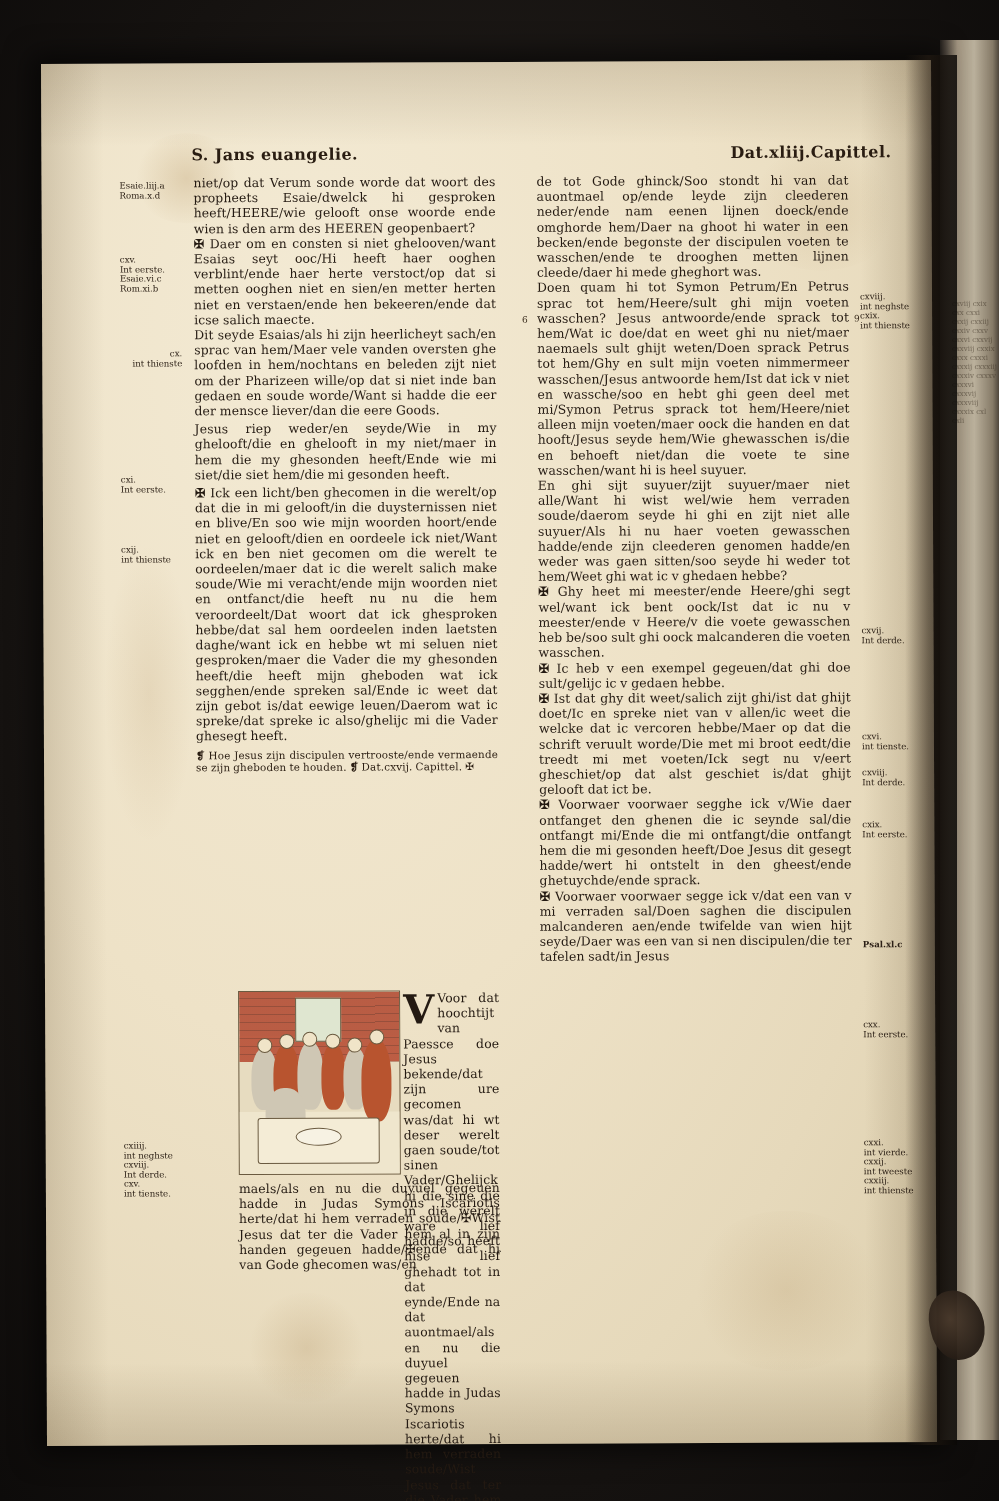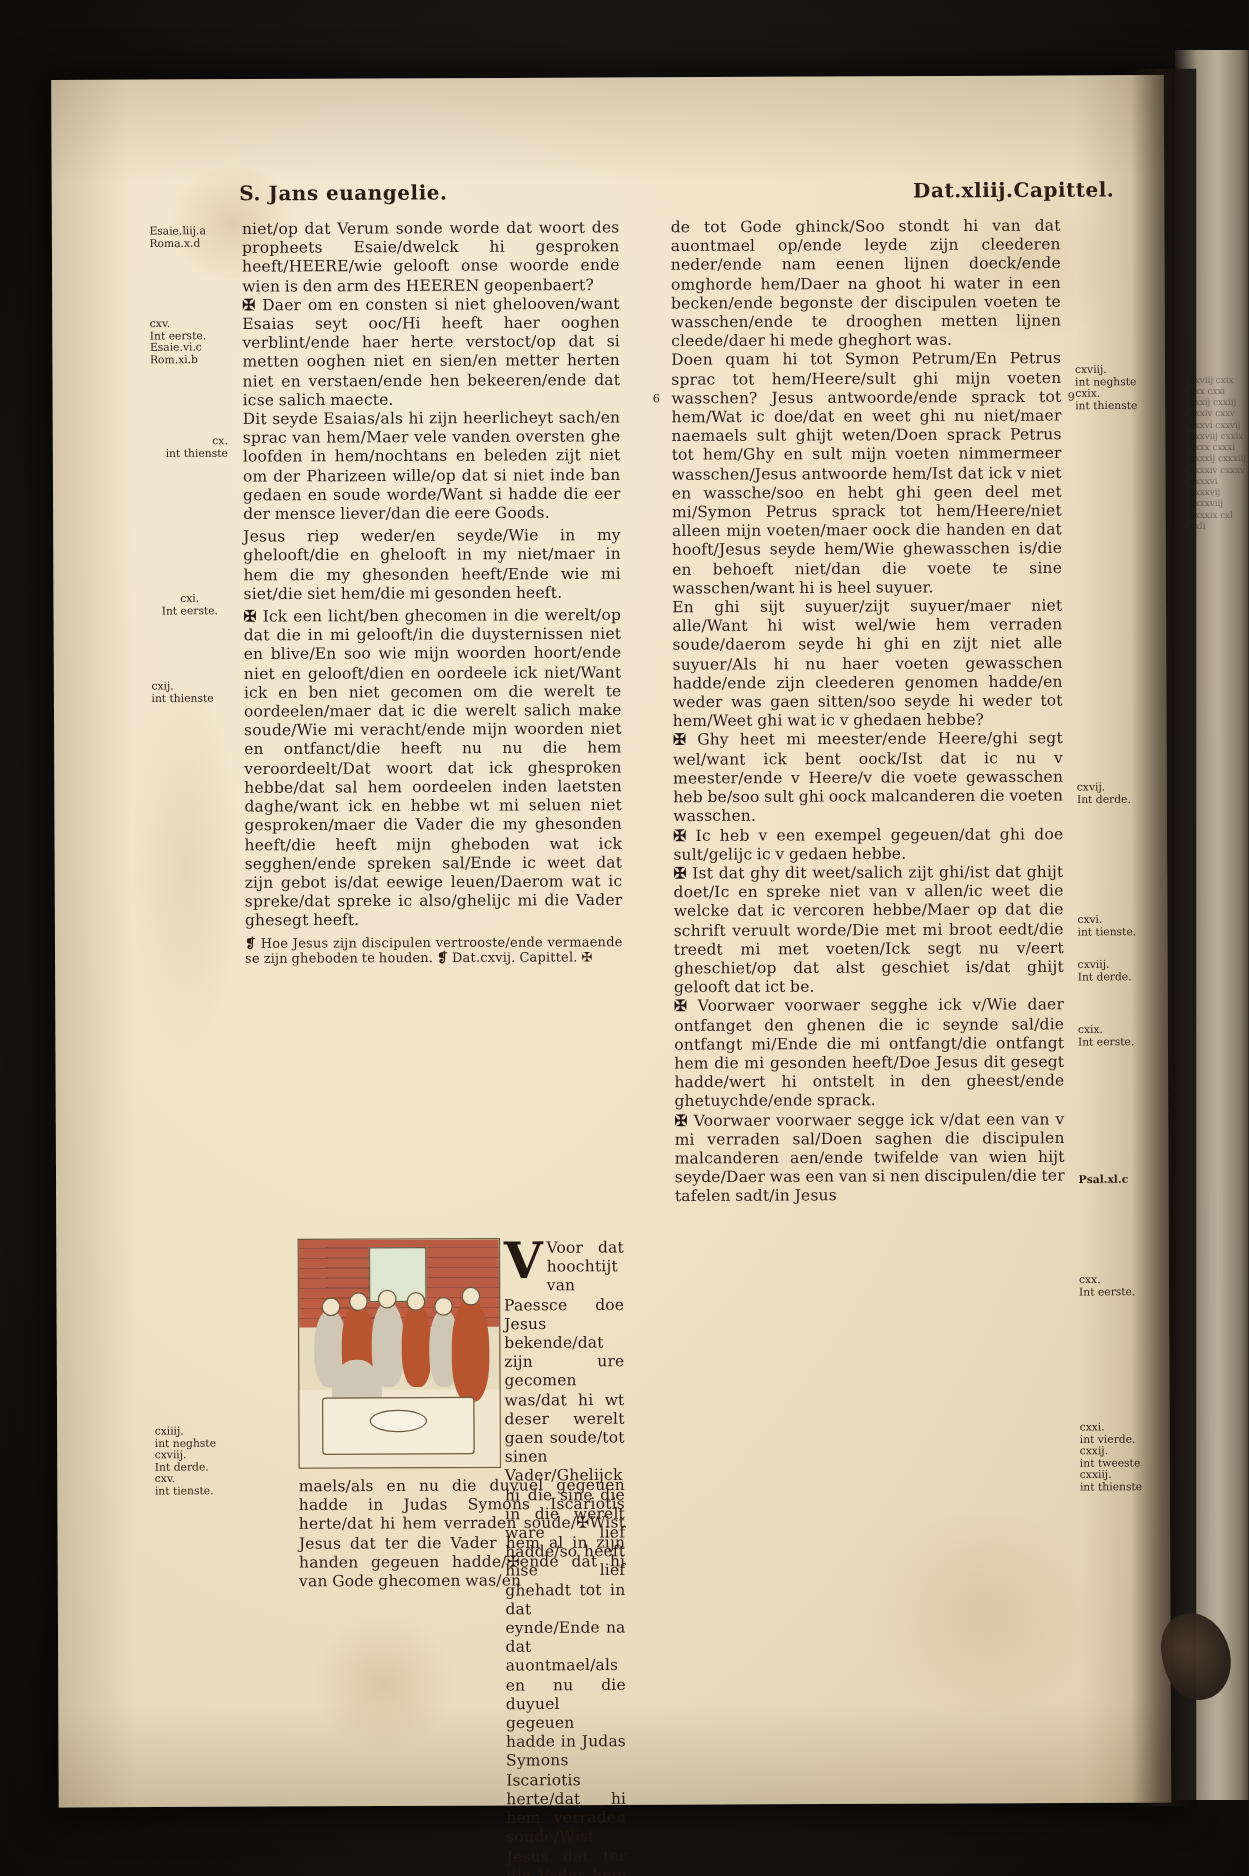--- a/index.html
+++ b/index.html
@@ -226,21 +226,21 @@
     </div>
 
     <div class="margin-note goth" style="left:78px; top:118px; white-space:pre-line;">Esaie.liij.a
 Roma.x.d</div>
     <div class="margin-note goth" style="left:78px; top:192px; white-space:pre-line;">cxv.
 Int eerste.
 Esaie.vi.c
 Rom.xi.b</div>
     <div class="margin-note goth" style="left:78px; top:286px; white-space:pre-line;text-align:right;">cx.
 int thienste</div>
-    <div class="margin-note goth" style="left:78px; top:412px; white-space:pre-line;text-align:center;">cxi.
+    <div class="margin-note goth" style="left:78px; top:412px; white-space:pre-line;">cxi.
 Int eerste.</div>
     <div class="margin-note goth" style="left:78px; top:482px; white-space:pre-line;">cxij.
 int thienste</div>
     <div class="margin-note goth" style="left:78px; top:1078px; white-space:pre-line;">cxiiij.
 int neghste
 cxviij.
 Int derde.
 cxv.
 int tienste.</div>
 

